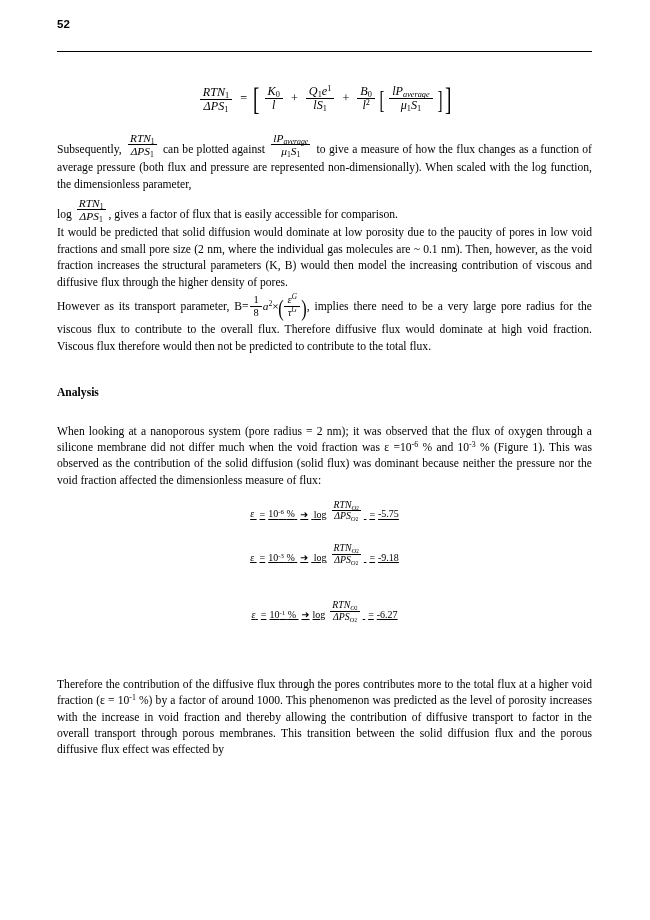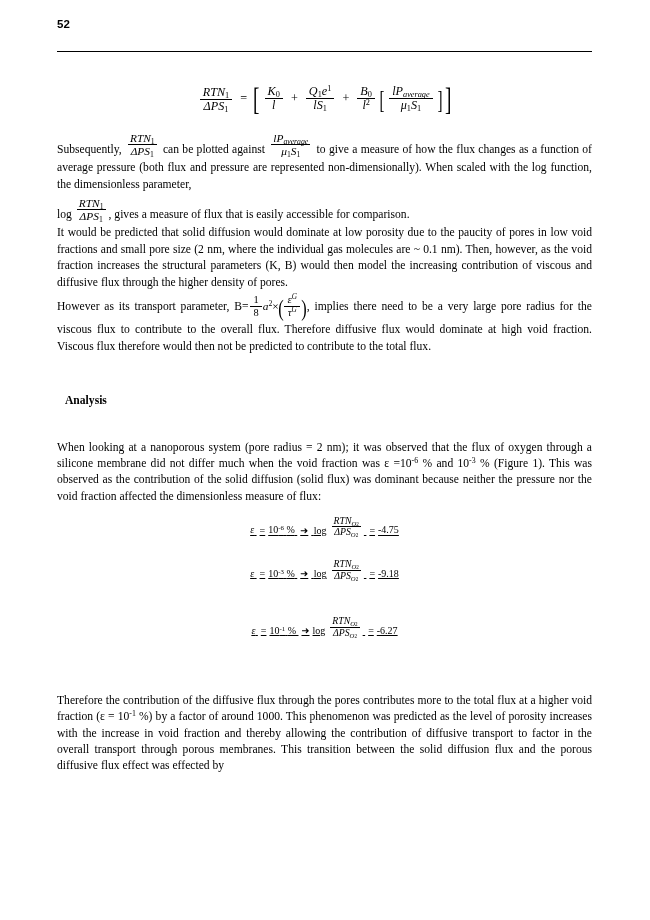--- a/index.html
+++ b/index.html
@@ -65,21 +65,21 @@
     text-align: justify;
     text-justify: inter-word;
   }
   p.tx.nojust { text-align: left; }
   .gap-sm { height: 7px; }
   .gap-md { height: 13px; }
   .gap-lg { height: 22px; }
   .gap-xl { height: 30px; }
 
   h2.sec {
-    margin: 8px;
+    margin: 0;
     font-family: "Liberation Serif", "DejaVu Serif", serif;
     font-weight: bold;
     font-size: 11.6px;
     line-height: 1.4;
   }
 
   
   .mi { font-style: italic; }
   .mup { font-style: normal; }
   sub.s, sup.s {
@@ -235,21 +235,21 @@
         <span class="den"><span class="mi">μ</span><sub class="s mup">1</sub><span class="mi">S</span><sub class="s mup">1</sub></span>
       </span>
       <span>to give a measure of how the flux changes as a function of average pressure (both flux and pressure are represented non-dimensionally). When scaled with the log function, the dimensionless parameter,</span>
     </p>
 
     <div class="gap-sm"></div>
 
     <p class="tx nojust"><span class="logw">log</span><span class="infrac">
         <span class="num"><span class="mi">RTN</span><sub class="s mup">1</sub></span>
         <span class="den"><span class="mi">ΔPS</span><sub class="s mup">1</sub></span>
-      </span><span>, gives a measure of flux that is easily accessible for comparison.</span></p>
+      </span><span>, gives a factor of flux that is easily accessible for comparison.</span></p>
 
     <p class="tx">It would be predicted that solid diffusion would dominate at low porosity due to the paucity of pores in low void fractions and small pore size (2 nm, where the individual gas molecules are ~ 0.1 nm). Then, however, as the void fraction increases the structural parameters (K, B) would then model the increasing contribution of viscous and diffusive flux through the higher density of pores.</p>
 
     <div class="gap-sm"></div>
 
     <p class="tx"><span>However as its transport parameter, B=</span><span class="infrac" style="top:-0.35em; margin:0 1px;">
         <span class="num" style="border:0; padding:0;">
           <span class="frac" style="vertical-align:-0.5em; font-size:0.92em; margin:0 1px;">
             <span class="num">1</span>
             <span class="den">8</span>
@@ -272,21 +272,21 @@
 
     <div class="eq-center">
       <span class="mi">ε</span>
       <span class="opeq">=</span><span>10</span><sup class="s">-6</sup>
       <span>%</span>
       <span class="arrow">➜</span>
       <span class="logw">log</span><span class="infrac">
         <span class="num"><span class="mi">RTN</span><sub class="s mi">O</sub><sub class="s mup" style="vertical-align:-0.45em; font-size:0.52em;">2</sub></span>
         <span class="den"><span class="mi">ΔPS</span><sub class="s mi">O</sub><sub class="s mup" style="vertical-align:-0.45em; font-size:0.52em;">2</sub></span>
       </span>
-      <span class="opeq">=</span><span>-4.75</span>
+      <span class="opeq">=</span><span>-5.75</span>
     </div>
 
     <div class="gap-lg"></div>
 
     <div class="eq-center">
       <span class="mi">ε</span>
       <span class="opeq">=</span><span>10</span><sup class="s">-3</sup>
       <span>%</span>
       <span class="arrow">➜</span>
       <span class="logw">log</span><span class="infrac">

